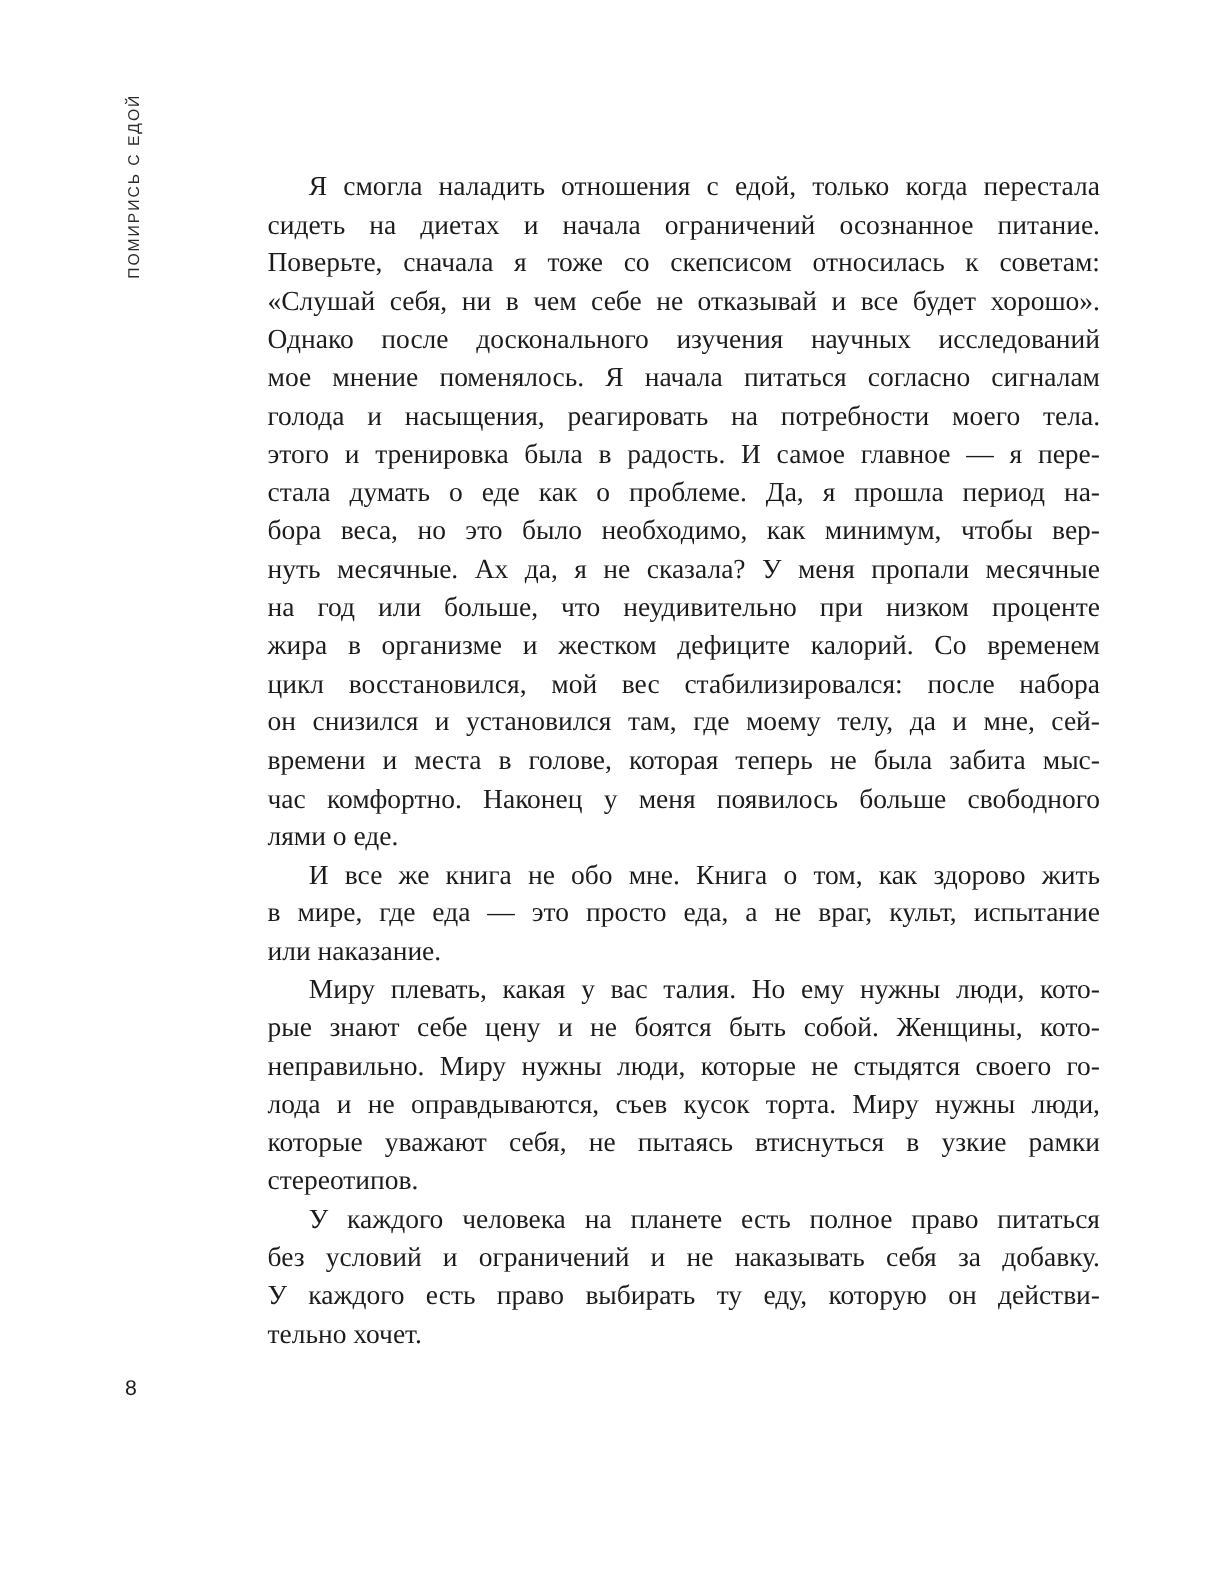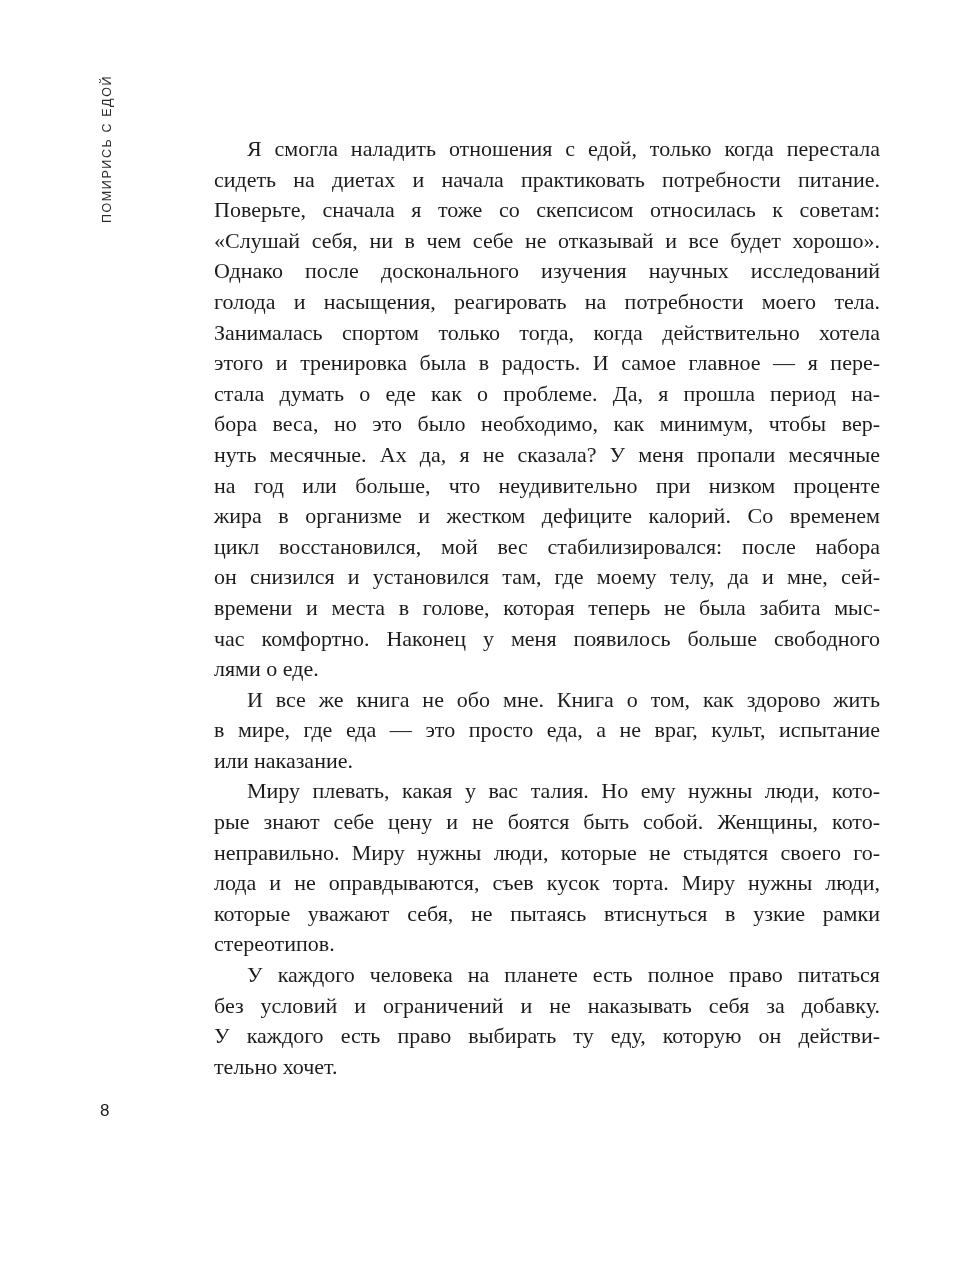--- a/index.html
+++ b/index.html
@@ -68,26 +68,26 @@
 </style>
 </head>
 <body>
 
 <div class="book-page">
   <div class="running-head">ПОМИРИСЬ С ЕДОЙ</div>
 
   <main class="text-column">
       <div class="paragraph">
         <div class="line indent">Я смогла наладить отношения с едой, только когда перестала</div>
-        <div class="line">сидеть на диетах и начала практиковать потребности питание.</div>
+        <div class="line">сидеть на диетах и начала ограничений осознанное питание.</div>
         <div class="line">Поверьте, сначала я тоже со скепсисом относилась к советам:</div>
         <div class="line">«Слушай себя, ни в чем себе не отказывай и все будет хорошо».</div>
         <div class="line">Однако после досконального изучения научных исследований</div>
+        <div class="line">мое мнение поменялось. Я начала питаться согласно сигналам</div>
         <div class="line">голода и насыщения, реагировать на потребности моего тела.</div>
-        <div class="line">Занималась спортом только тогда, когда действительно хотела</div>
         <div class="line">этого и тренировка была в радость. И самое главное — я пере-</div>
         <div class="line">стала думать о еде как о проблеме. Да, я прошла период на-</div>
         <div class="line">бора веса, но это было необходимо, как минимум, чтобы вер-</div>
         <div class="line">нуть месячные. Ах да, я не сказала? У меня пропали месячные</div>
         <div class="line">на год или больше, что неудивительно при низком проценте</div>
         <div class="line">жира в организме и жестком дефиците калорий. Со временем</div>
         <div class="line">цикл восстановился, мой вес стабилизировался: после набора</div>
         <div class="line">он снизился и установился там, где моему телу, да и мне, сей-</div>
         <div class="line">времени и места в голове, которая теперь не была забита мыс-</div>
         <div class="line">час комфортно. Наконец у меня появилось больше свободного</div>

